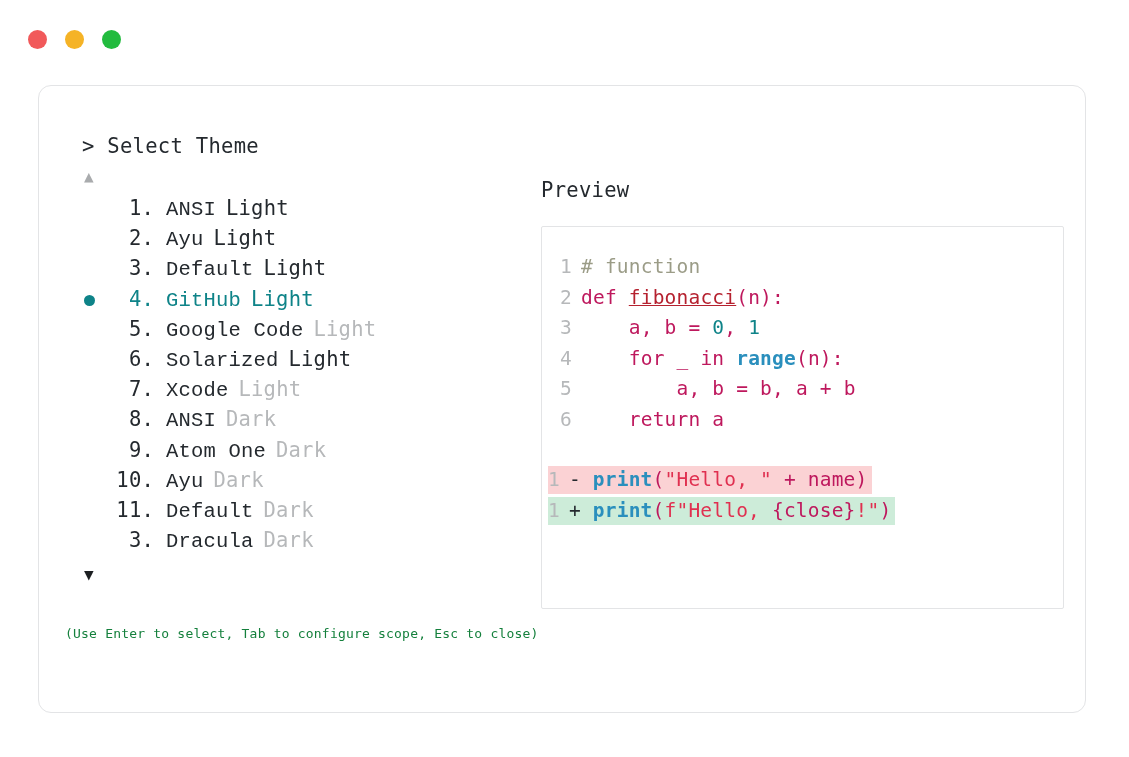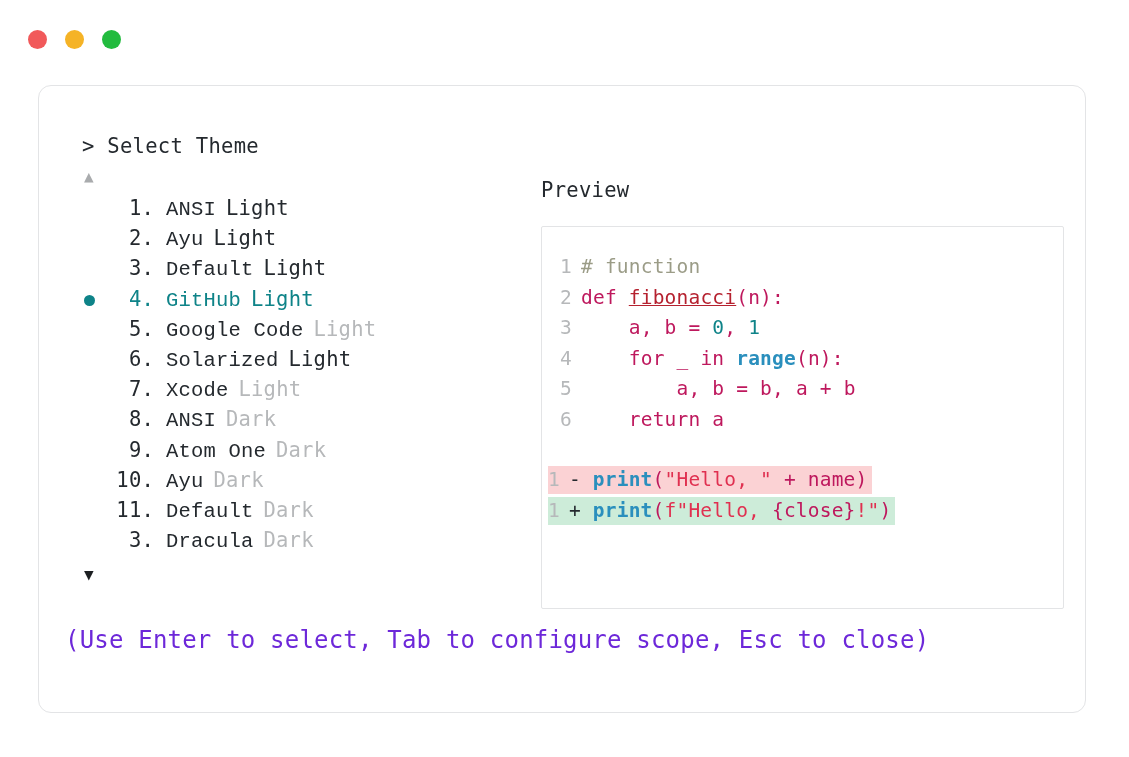--- a/index.html
+++ b/index.html
@@ -124,22 +124,22 @@
   .theme-item.selected .idx-dot,
   .theme-item.selected .name,
   .theme-item.selected .variant { color: #0e8388; }
   .variant.dim { color: #b6b8ba; }
   .variant.strong { color: #24292e; }
 
   .hint {
     position: absolute;
     left: 26px;
     top: 540px;
-    font-size: 24px;
-    color: #6d28d9;
+    font-size: 13px;
+    color: #15803d;
     letter-spacing: 0.2px;
     white-space: pre;
   }
 
   
   .right-pane {
     position: absolute;
     left: 502px;
     top: 46px;
     width: 525px;

